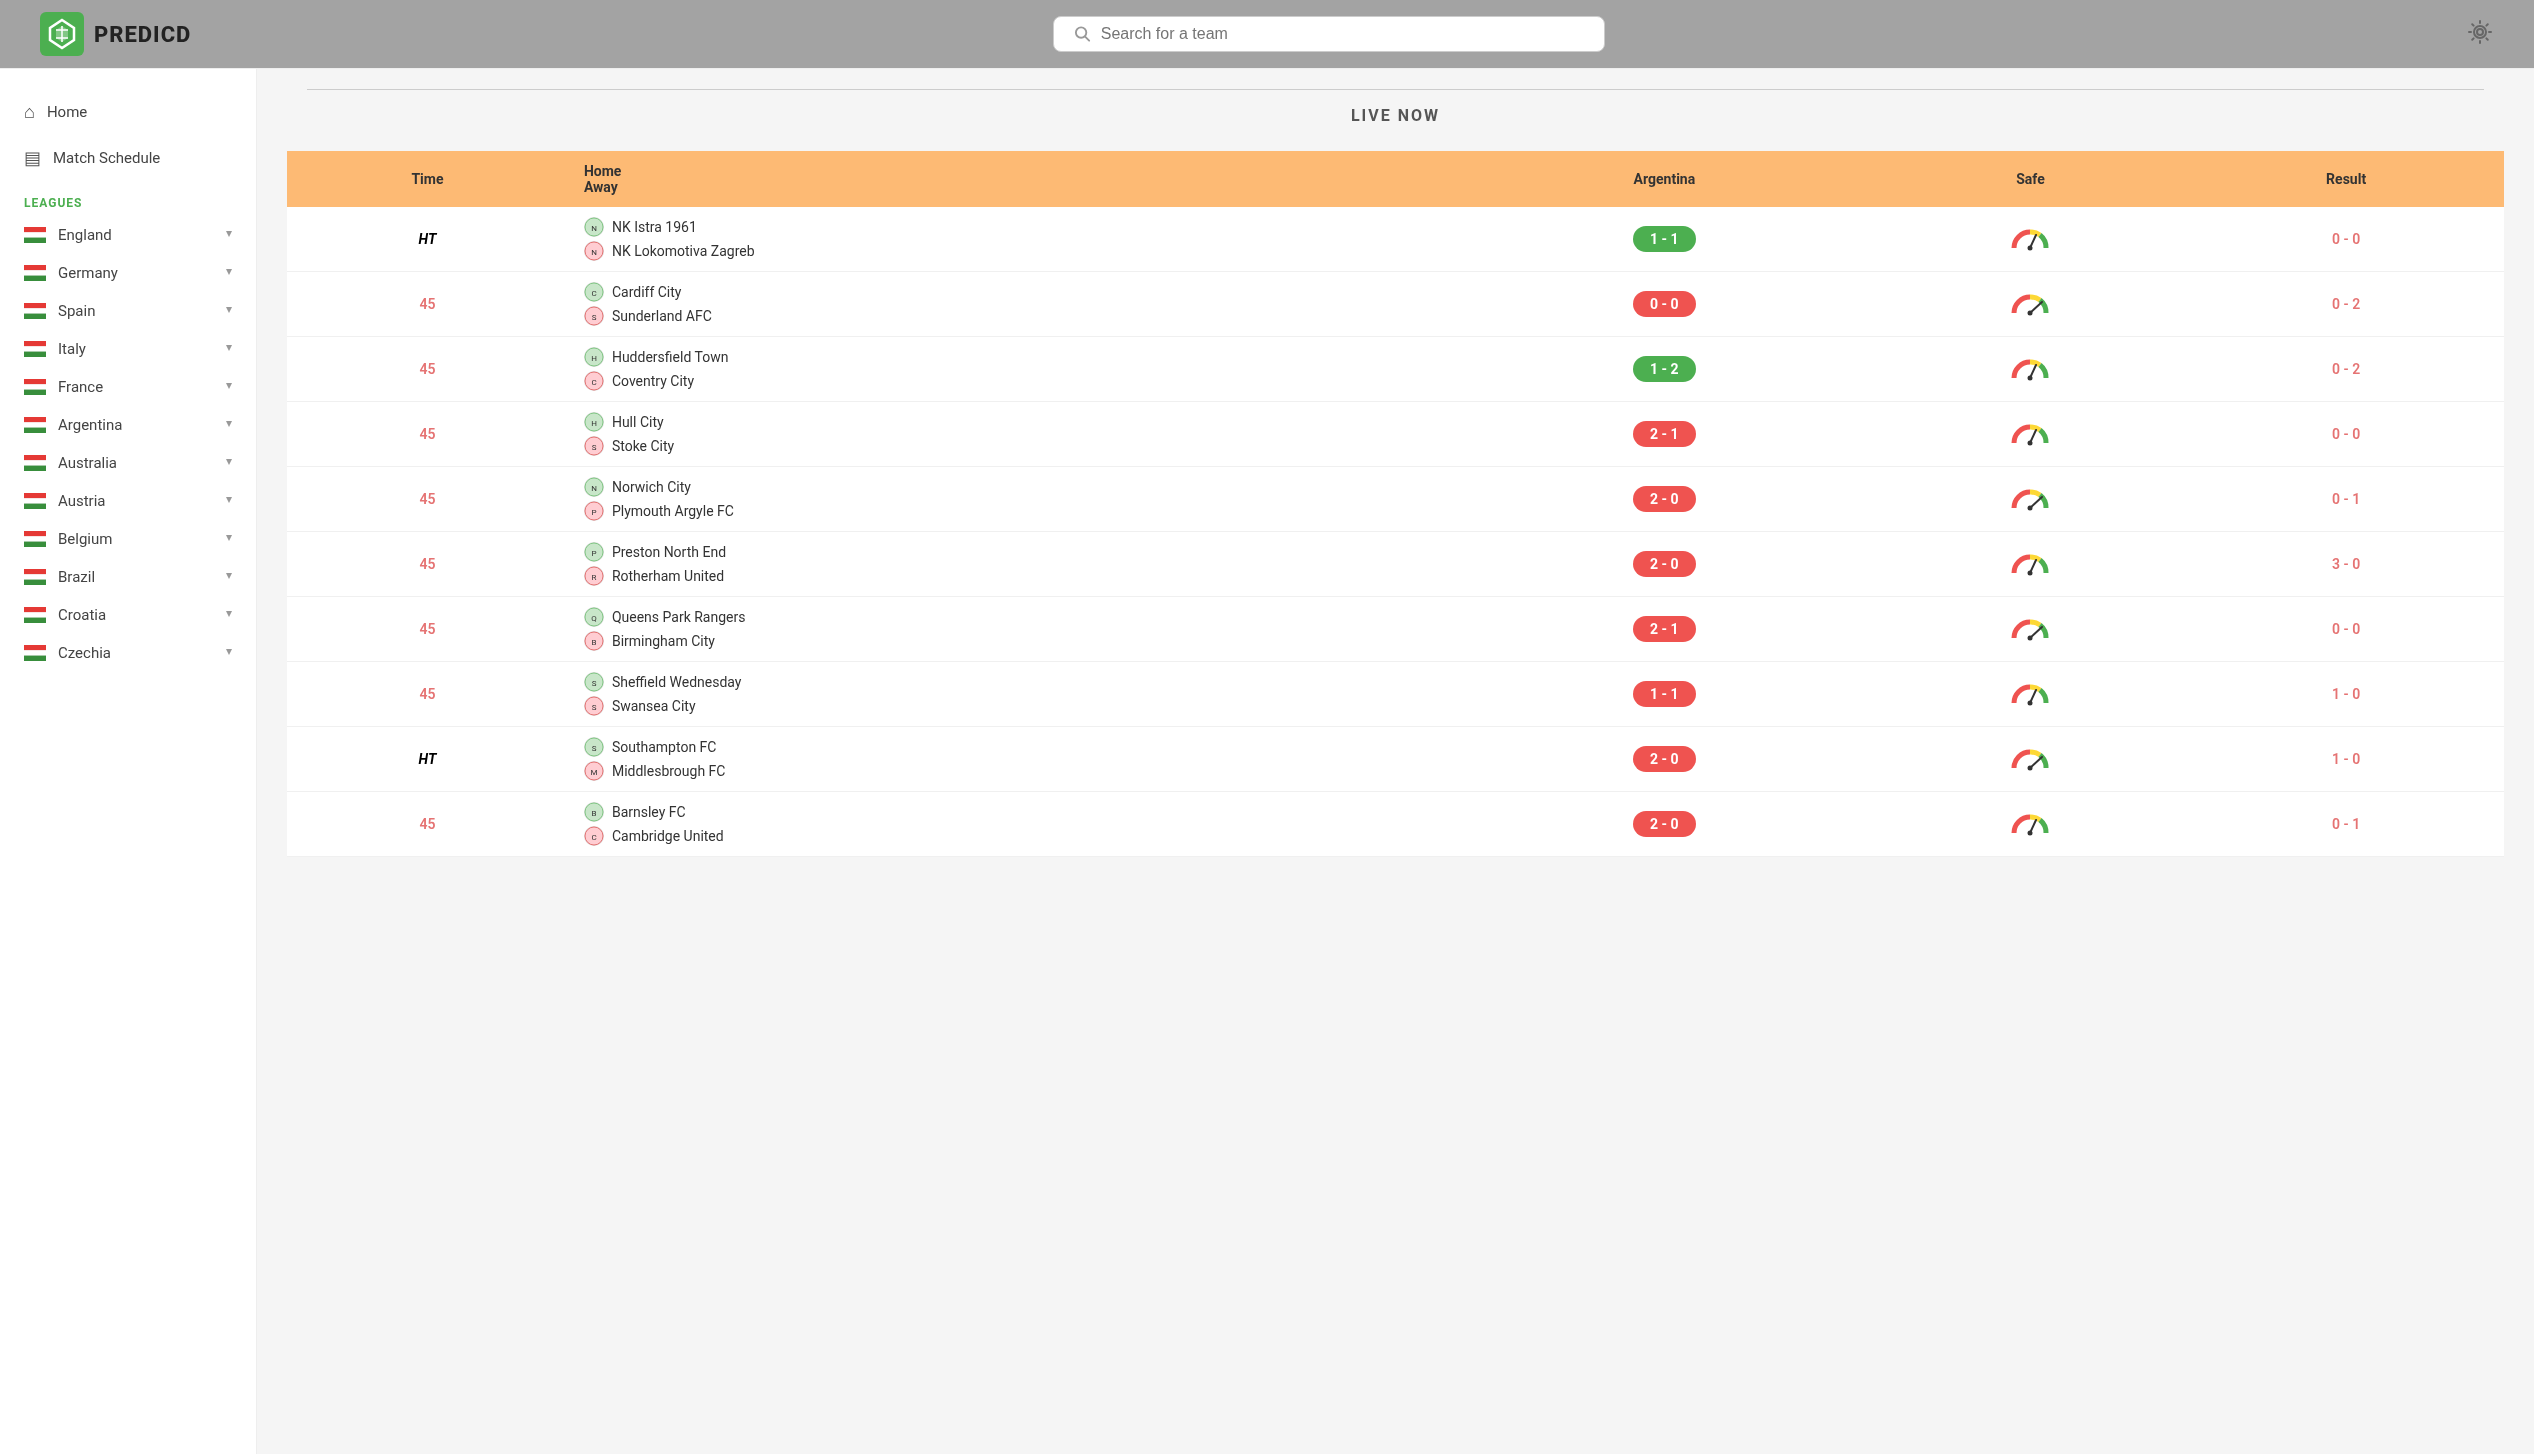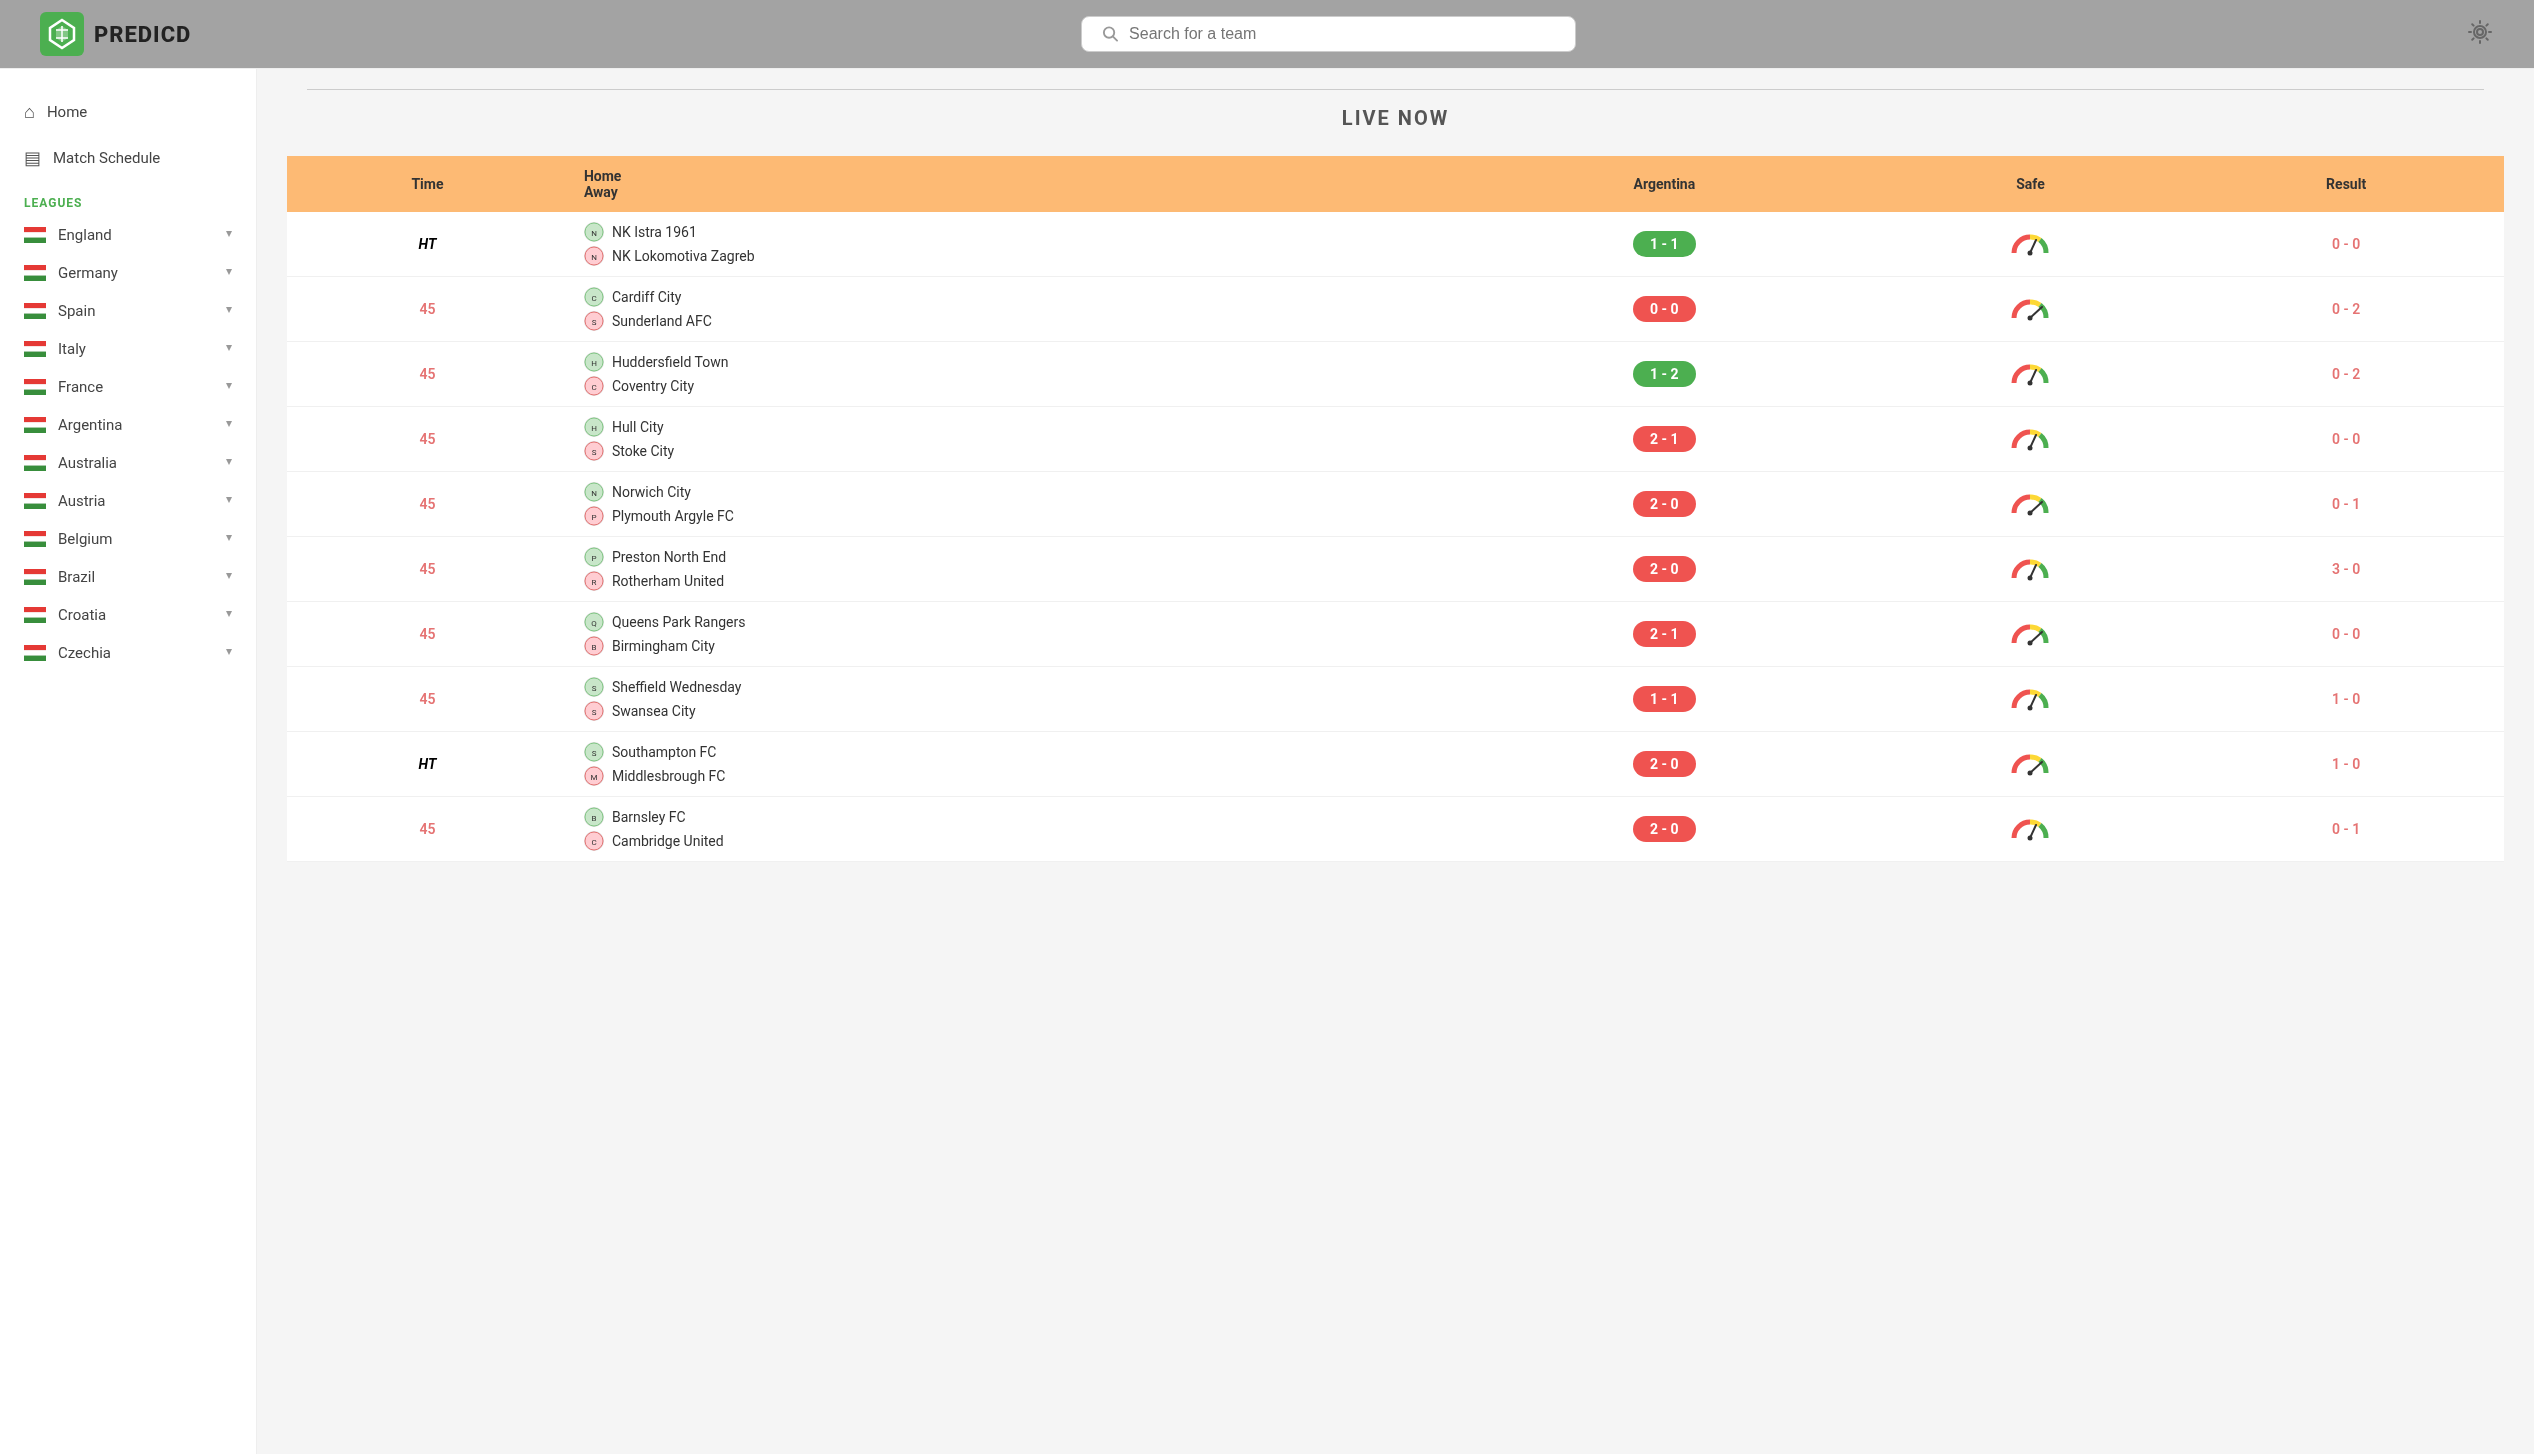--- a/index.html
+++ b/index.html
@@ -10,21 +10,21 @@
       display: flex; align-items: center; justify-content: space-between;
       padding: 10px 40px; background: #a3a3a3; border-bottom: 1px solid #eee;
       height: 69px; flex-shrink: 0;
     }
     .logo-area { display: flex; align-items: center; gap: 10px; }
     .logo-icon { width: 44px; height: 44px; }
     .logo-text { font-size: 22px; font-weight: 800; color: #222; letter-spacing: 1px; }
     .search-bar {
       display: flex; align-items: center; gap: 10px;
       border: 1.5px solid #ccc; border-radius: 8px; padding: 8px 20px;
-      width: 495px; background: #fff;
+      width: 552px; background: #fff;
     }
     .search-bar input { border: none; outline: none; font-size: 16px; width: 100%; color: #666; }
     .settings-icon { cursor: pointer; color: #666; }
 
     
     .app-body { display: flex; flex: 1; overflow: hidden; }
 
     
     .sidebar {
       width: 257px; background: #fff; border-right: 1px solid #eee;
@@ -45,21 +45,21 @@
       padding: 10px 24px; cursor: pointer; color: #444; font-size: 15px;
     }
     .league-left { display: flex; align-items: center; gap: 12px; }
     .flag-icon { width: 22px; height: 16px; display: inline-block; }
     .chevron { font-size: 12px; color: #999; }
 
     
     .main-content { flex: 1; overflow-y: auto; padding: 20px 30px; }
 
     .section-title {
-      text-align: center; font-size: 20px; font-weight: 700;
+      text-align: center; font-size: 16px; font-weight: 700;
       color: #555; letter-spacing: 2px; margin-bottom: 16px;
       padding-bottom: 10px;
     }
     .section-title-line {
       border: none; border-top: 1px solid #ccc; margin: 0 20px 16px;
     }
 
     
     .matches-table { width: 100%; border-collapse: collapse; }
     .table-header {

